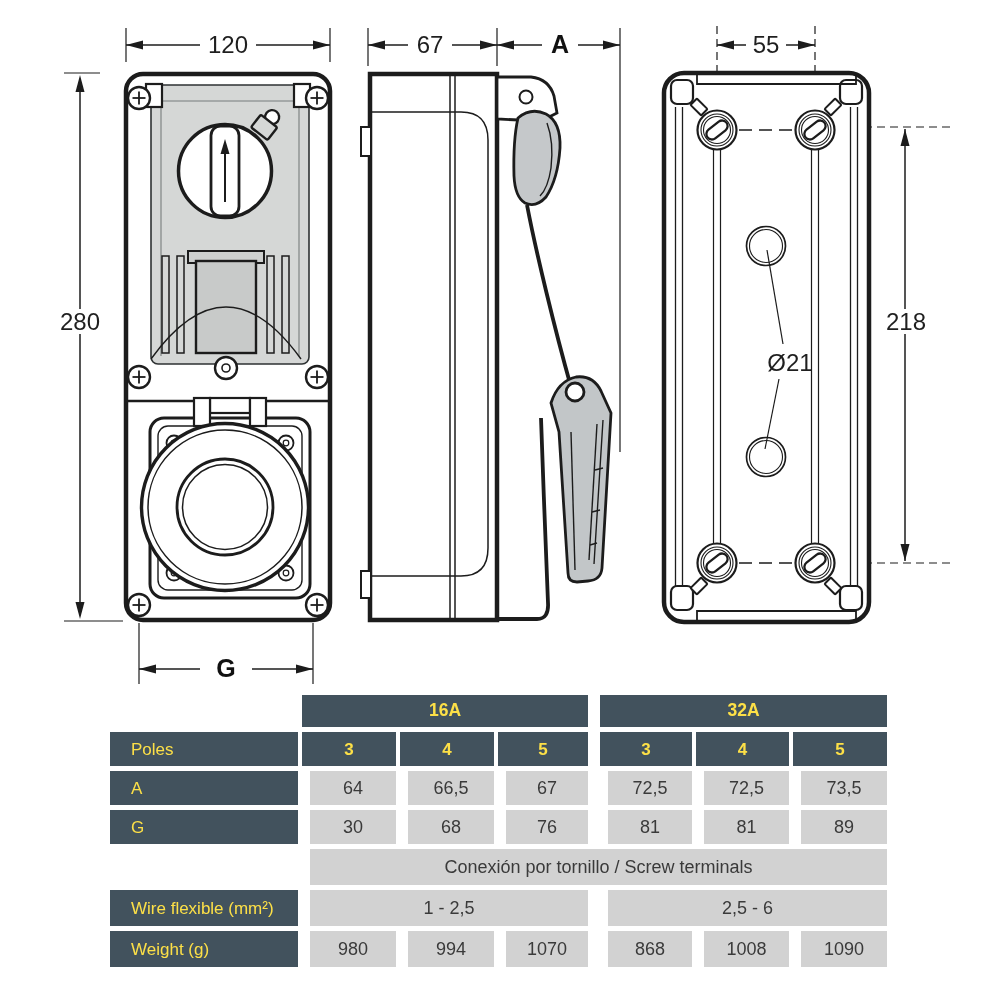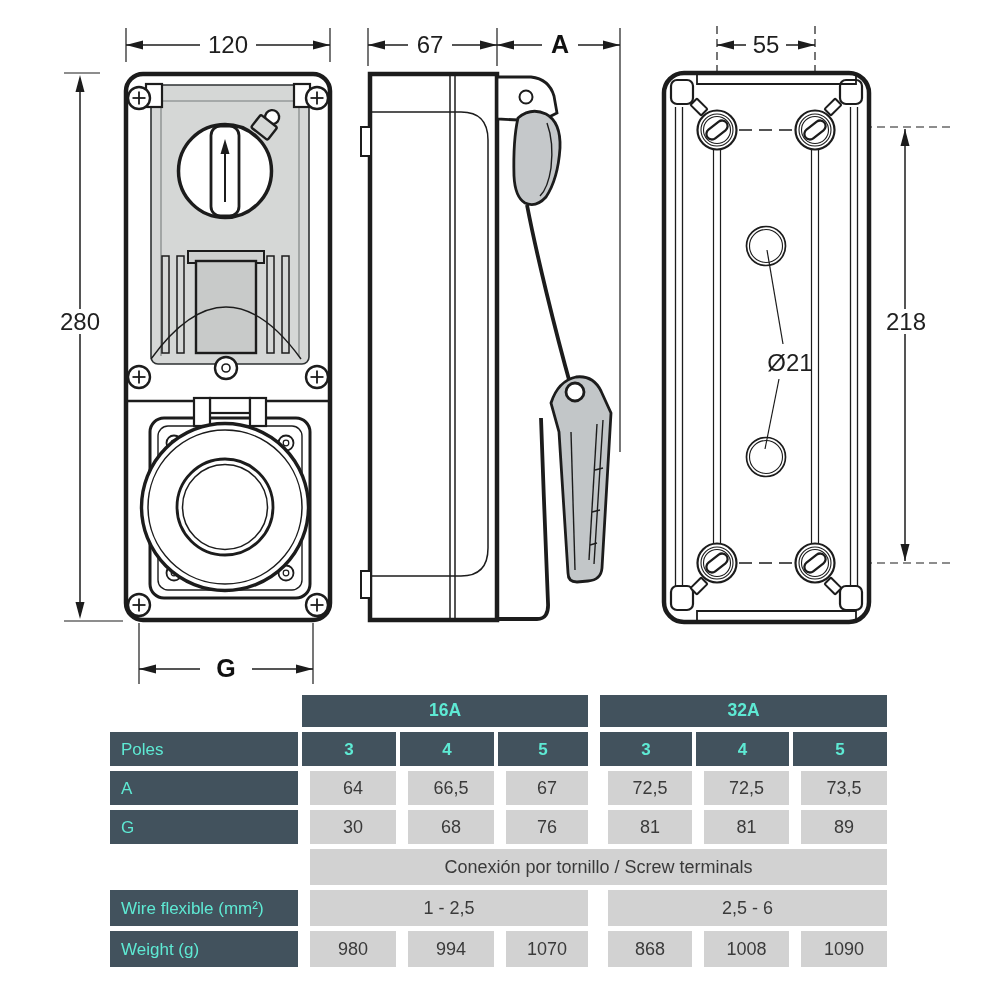--- a/index.html
+++ b/index.html
@@ -10,23 +10,23 @@
   svg text.bold{font-weight:bold;font-size:25px;fill:#111;}
 
   .spec-table{
     position:absolute;left:110px;top:695px;
     display:grid;
     grid-template-columns:188px 94px 94px 90px 4px 92px 93px 94px;
     grid-template-rows:32px 34px 34px 34px 36px 36px 36px;
     gap:5px 4px;
   }
   .cell{display:flex;align-items:center;justify-content:center;line-height:1;}
-  .dark{background:#42525d;color:#5eead4;}
+  .dark{background:#42525d;color:#fde047;}
   .light{background:#d2d2d2;color:#3a3a3a;font-size:18px;font-weight:400;margin-left:8px;}
-  .label{justify-content:flex-start;padding-left:11px;font-size:17px;font-weight:400;}
+  .label{justify-content:flex-start;padding-left:21px;font-size:17px;font-weight:400;}
   .ghead{font-weight:bold;font-size:17.5px;}
   .num{font-weight:bold;font-size:17px;}
   .c1{grid-column:1}.c2{grid-column:2}.c3{grid-column:3}.c4{grid-column:4}
   .c6{grid-column:6}.c7{grid-column:7}.c8{grid-column:8}
   .g16{grid-column:2/5}.g32{grid-column:6/9}.gall{grid-column:2/9}
   .r1{grid-row:1}.r2{grid-row:2}.r3{grid-row:3}.r4{grid-row:4}
   .r5{grid-row:5}.r6{grid-row:6}.r7{grid-row:7}
 </style>
 </head>
 <body>

